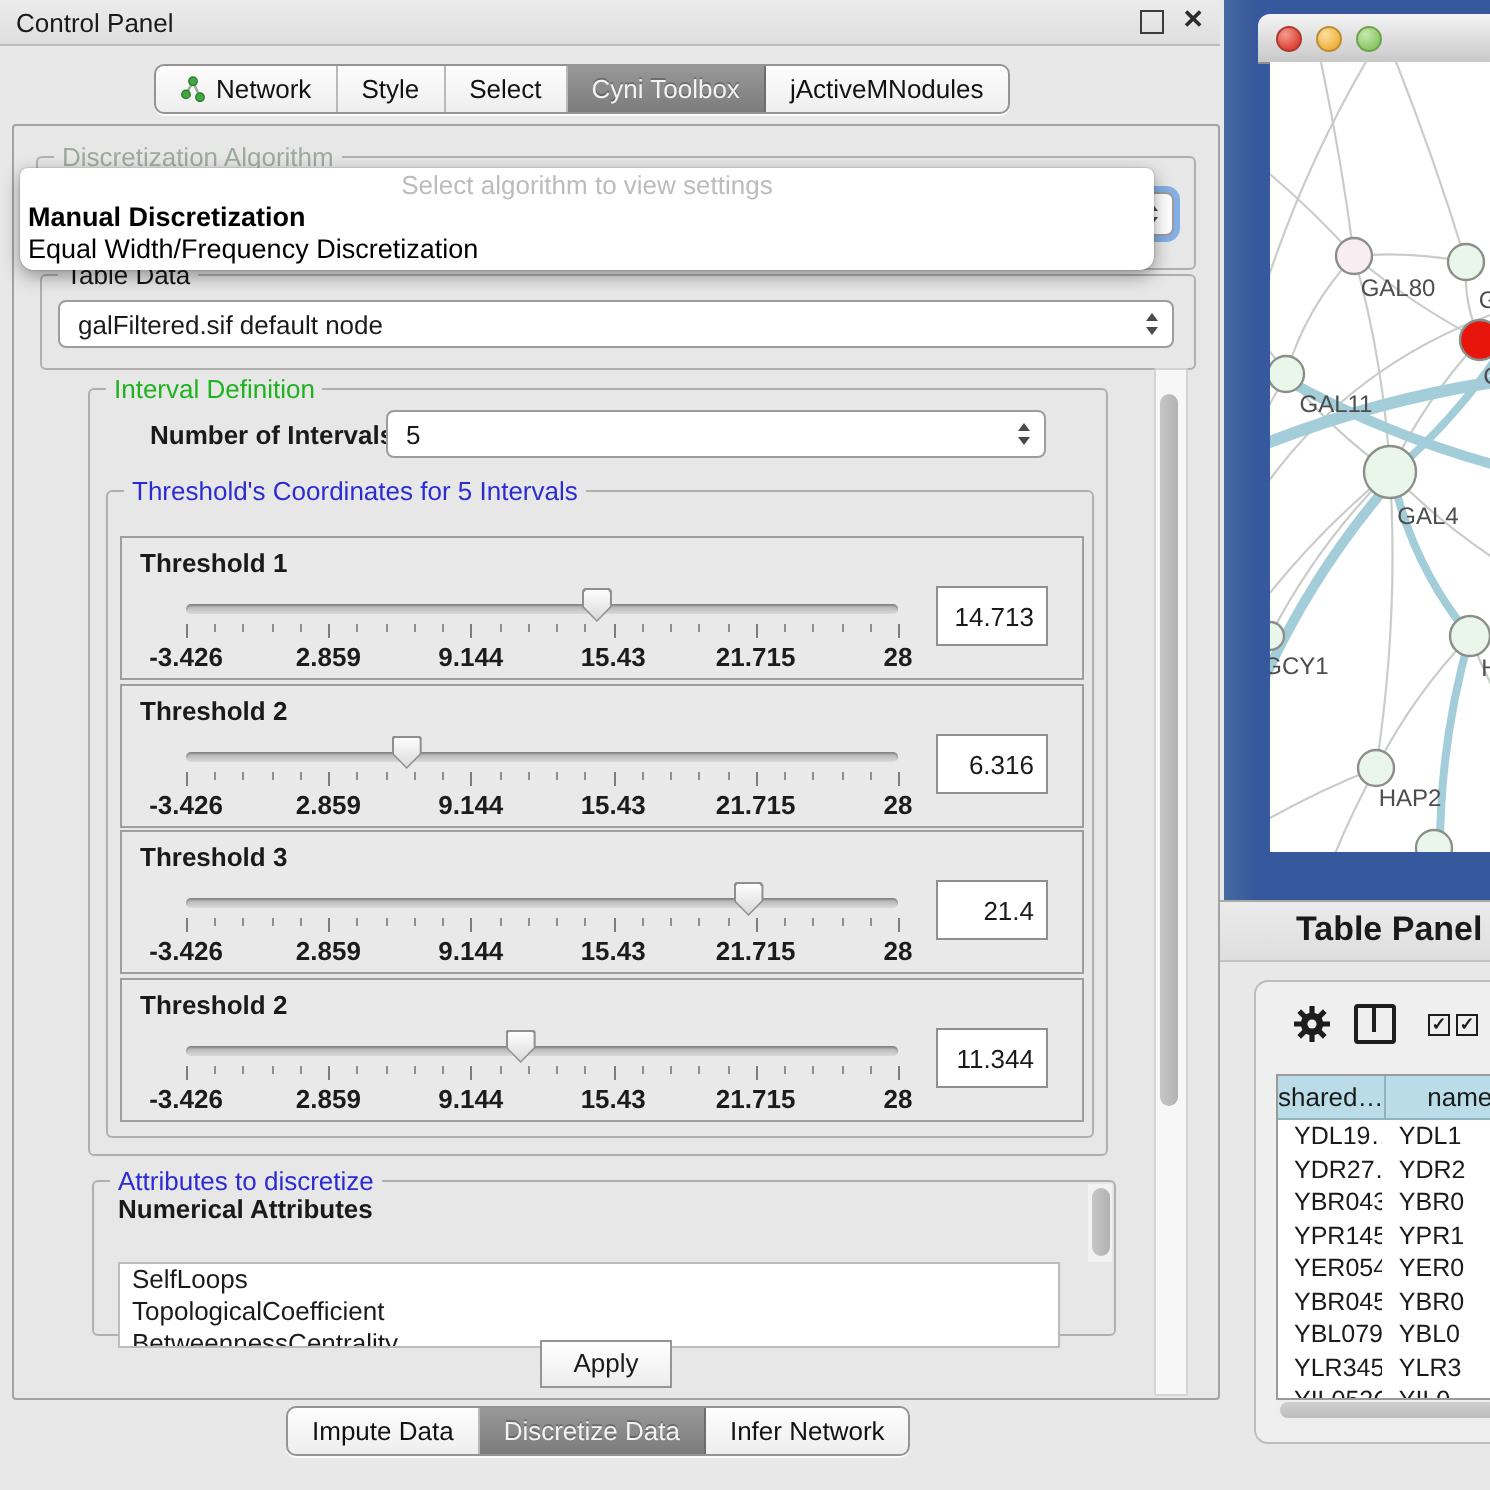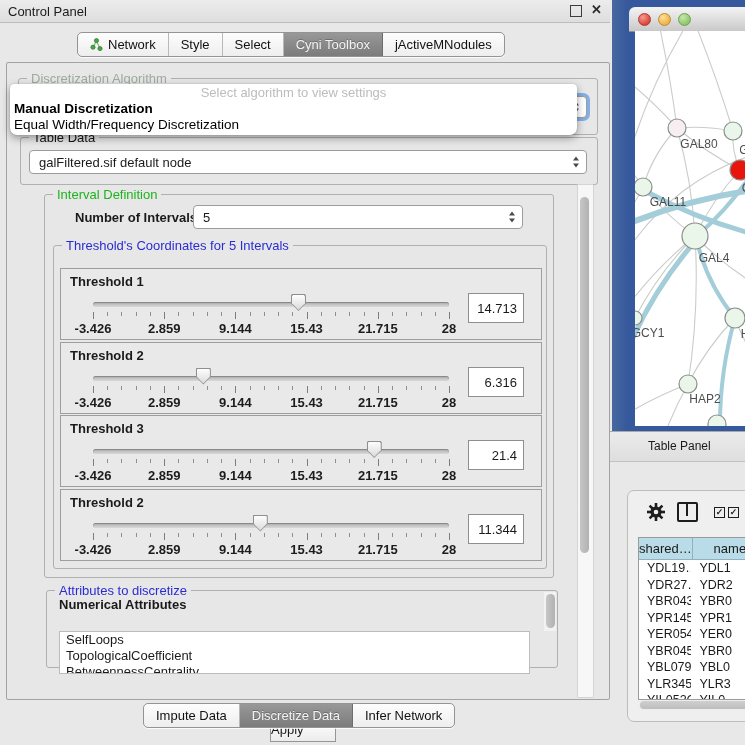--- a/index.html
+++ b/index.html
@@ -62,35 +62,35 @@
     font-size:13px;text-align:right;line-height:30px;padding-right:6px;box-sizing:border-box;}
 
   
   #attr-list{position:absolute;left:12px;top:40px;width:469px;height:41px;background:#fff;
     border:1px solid #bcbcbc;overflow:hidden;font-size:13px;line-height:16px;}
   #attr-list .li{padding-left:6px;white-space:nowrap;}
   #attr-vsb{position:absolute;right:1px;top:1px;width:12px;height:39px;background:#f2f2f2;}
   #attr-vsb .vthumb{top:2px;height:34px;left:1.5px;}
 
   #apply-btn{left:270px;top:670px;width:64px;height:22px;border:1px solid #959595;border-radius:0;
-    background:linear-gradient(#ffffff,#ececec);font-size:13px;text-align:left;line-height:21px;margin-top:48px;}
+    background:linear-gradient(#ffffff,#ececec);font-size:13px;text-align:center;line-height:21px;}
 
   
   #right{left:610px;top:0;width:135px;height:745px;background:#e8e8e8;}
   #net-frame{left:2px;top:0;width:133px;height:455px;background:linear-gradient(90deg,#47699f,#36589c 12%,#36589c);}
   #net-titlebar{left:17px;top:7px;width:116px;height:24px;border-radius:6px 0 0 0;
     background:linear-gradient(#f4f4f4,#c9c9c9);border-bottom:1px solid #8f8f8f;}
   .light{position:absolute;top:6px;width:13px;height:13px;border-radius:50%;box-sizing:border-box;}
   #light-red{left:9px;background:radial-gradient(circle at 35% 30%,#f59b90,#dd4538 70%);border:1px solid #ad3a30;}
   #light-yellow{left:29px;background:radial-gradient(circle at 35% 30%,#fbe0a0,#efb23f 70%);border:1px solid #bb8c33;}
   #light-green{left:49px;background:radial-gradient(circle at 35% 30%,#c6e7ac,#8cc868 70%);border:1px solid #71a14f;}
   #net-canvas{left:23px;top:31px;width:112px;height:395px;background:#fff;}
 
-  #tp-bar{left:0;top:431px;width:135px;height:29px;background:linear-gradient(#ebebeb,#dedede);
-    border-top:1px solid #a9a9a9;border-bottom:1px solid #c2c2c2;font-size:12px;line-height:28px;}
+  #tp-bar{left:0;top:450px;width:135px;height:29px;background:linear-gradient(#ebebeb,#dedede);
+    border-top:1px solid #a9a9a9;border-bottom:1px solid #c2c2c2;font-size:17px;line-height:28px;font-weight:bold;}
   #tp-bar span{padding-left:38px;}
   #tp-card{left:17px;top:490px;width:140px;height:230px;background:#efefef;border:1px solid #bdbdbd;border-radius:7px;}
   .tbtn{position:absolute;top:11px;}
   #icon-colsplit{left:49px;width:17px;height:16px;border:2px solid #1d1d1d;border-radius:2px;}
   #icon-colsplit::after{content:"";position:absolute;left:7px;top:0;width:2px;height:12px;background:#1d1d1d;}
   .chk{position:absolute;top:16px;width:9px;height:9px;border:1.6px solid #1d1d1d;font-size:9px;line-height:9px;
        font-weight:700;text-align:center;color:#1d1d1d;}
   #tp-table{position:absolute;left:10px;top:46px;width:128px;height:161px;background:#fff;
     border:1px solid #9a9a9a;overflow:hidden;}
   .th-row{display:flex;height:21px;background:#b9dce8;border-bottom:1px solid #8fb2bf;}

